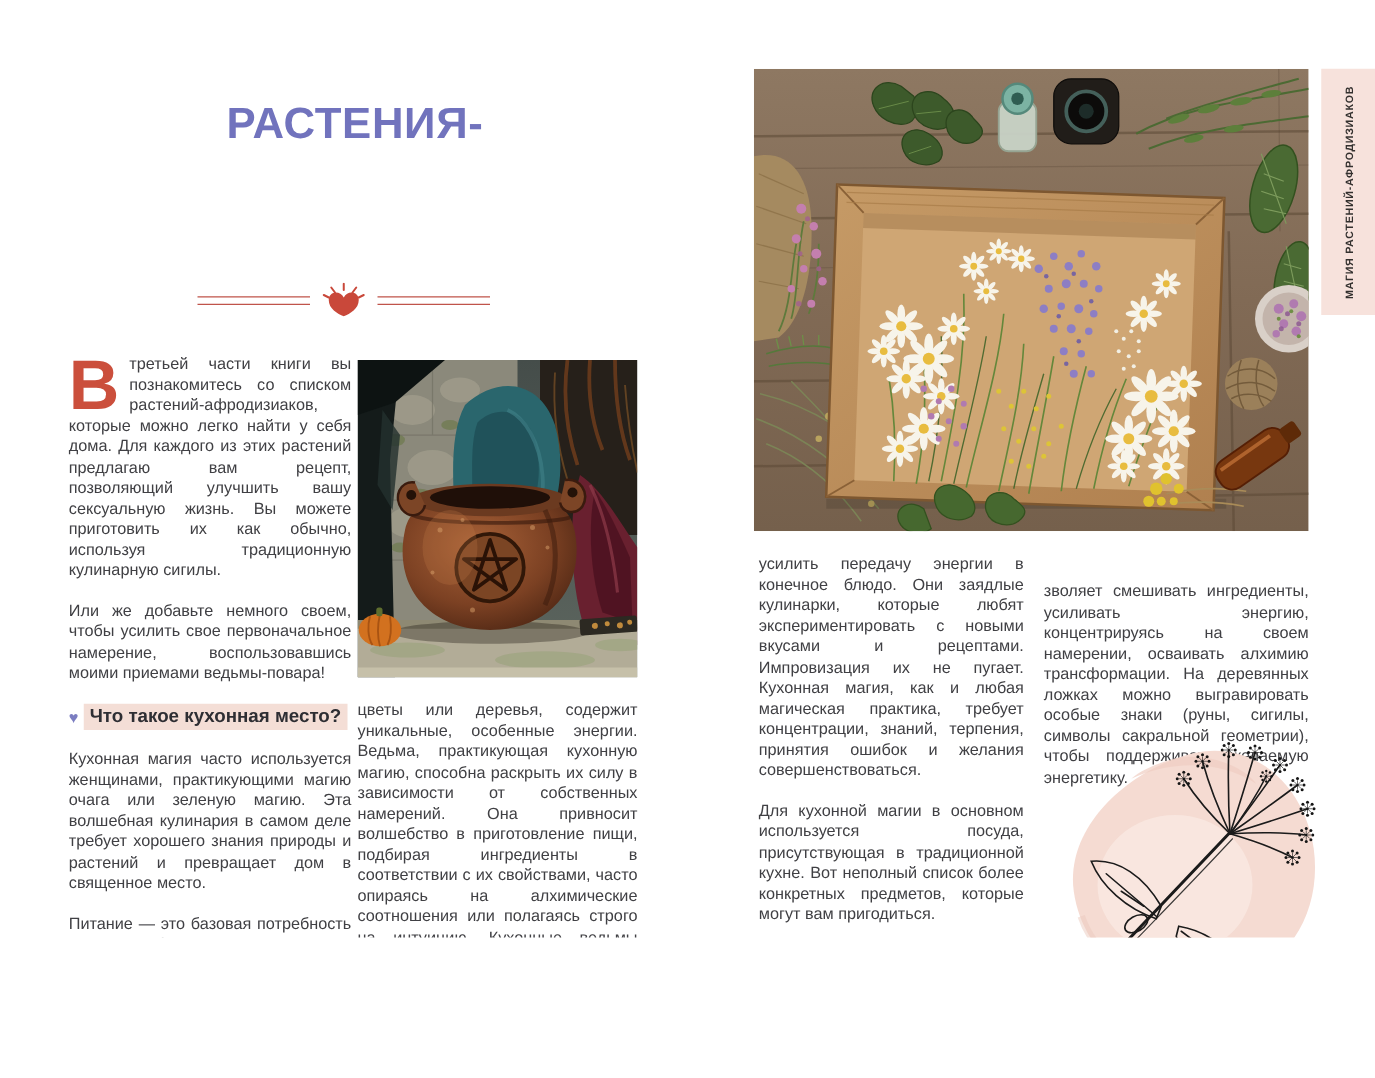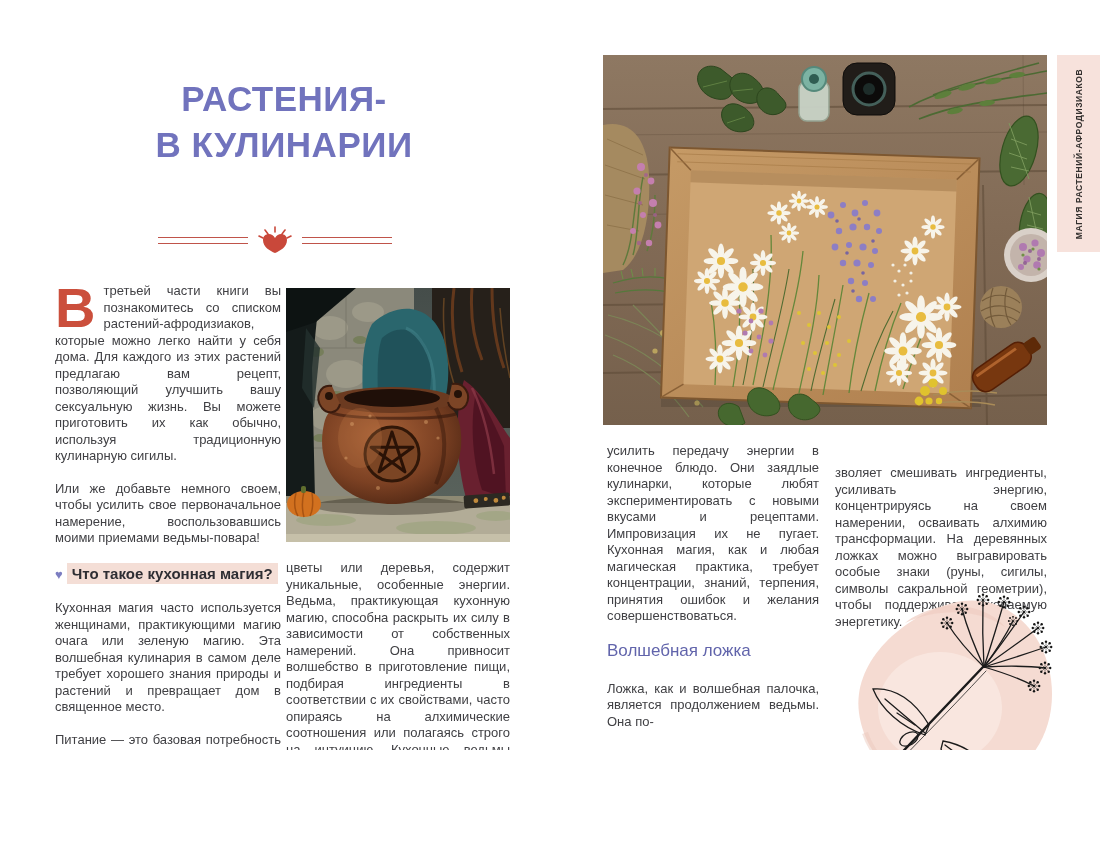--- a/index.html
+++ b/index.html
@@ -50,21 +50,20 @@
 </style>
 </head>
 <body>
 
 <div class="spread">
 
   <section>
 
     <h1 class="title">
       <span>РАСТЕНИЯ-</span>
-      <span>В КУЛИНАРИИ</span>
     </h1>
 
     <div class="divider">
       <span class="div-line"></span>
       <svg width="36" height="28" viewBox="0 0 36 28">
         <g stroke="#c9483a" stroke-width="1.6" stroke-linecap="round">
           <line x1="18" y1="6" x2="18" y2="1"></line>
           <line x1="11" y1="8" x2="8" y2="4"></line>
           <line x1="25" y1="8" x2="28" y2="4"></line>
           <line x1="6" y1="12" x2="2" y2="10"></line>
@@ -72,21 +71,21 @@
         </g>
         <path d="M18,12 C15,6 6,7 6,14 C6,21 13,25 18,27 C23,25 30,21 30,14 C30,7 21,6 18,12 Z" fill="#c9483a"></path>
       </svg>
       <span class="div-line"></span>
     </div>
 
     <div class="col col-l1">
       <p class="body-text"><span class="dropcap">В</span><span>третьей части книги вы познакомитесь со списком растений-афродизиаков, которые можно легко найти у себя дома. Для каждого из этих растений предлагаю вам рецепт, позволяющий улучшить вашу сексуальную жизнь. Вы можете приготовить их как обычно, используя традиционную кулинарную сигилы.</span></p>
       <p class="body-text">Или же добавьте немного своем, чтобы усилить свое первоначальное намерение, воспользовавшись моими приемами ведьмы-повара!</p>
 
-      <h2 class="sec-head"><span class="heart-glyph">♥</span><span class="hl">Что такое кухонная магия?</span></h2>
+      <h2 class="sec-head"><span class="heart-glyph">♥</span><span class="hl">Что такое кухонная место?</span></h2>
 
       <p class="body-text">Кухонная магия часто используется женщинами, практикующими магию очага или зеленую магию. Эта волшебная кулинария в самом деле требует хорошего знания природы и растений и превращает дом в священное место.</p>
       <p class="body-text">Питание — это базовая потребность человека. Однако кухонная магия возводит приготовление пищи в ранг магического искусства, поскольку в этом процессе используется сила растений. Каждое из них, будь то ароматические растения, фрукты, овощи,</p>
     </div>
 
     <div class="col col-l2">
       <figure class="photo photo-cauldron">
         <svg viewBox="0 0 224 254" preserveAspectRatio="none">
           <defs>
             <linearGradient id="cbg" x1="0" y1="0" x2="0" y2="1">
@@ -506,20 +505,21 @@
     </figure>
 
     <div class="side-tab">
       <span class="tab-text">МАГИЯ РАСТЕНИЙ-АФРОДИЗИАКОВ</span>
     </div>
 
     <div class="col col-r1">
       <p class="body-text">усилить передачу энергии в конечное блюдо. Они заядлые кулинарки, которые любят экспериментировать с новыми вкусами и рецептами. Импровизация их не пугает. Кухонная магия, как и любая магическая практика, требует концентрации, знаний, терпения, принятия ошибок и желания совершенствоваться.</p>
 
 
+      <p class="body-text">Для кухонной магии в основном используется посуда, присутствующая в традиционной кухне. Вот неполный список более конкретных предметов, которые могут вам пригодиться.</p>
 
       <h3 class="sub-head">Волшебная ложка</h3>
       <p class="body-text">Ложка, как и волшебная палочка, является продолжением ведьмы. Она по-</p>
     </div>
 
     <div class="col col-r2">
       <p class="body-text">зволяет смешивать ингредиенты, усиливать энергию, концентрируясь на своем намерении, осваивать алхимию трансформации. На деревянных ложках можно выгравировать особые знаки (руны, сигилы, символы сакральной геометрии), чтобы поддерживать желаемую энергетику.</p>
     </div>
 
     <figure class="illustration">

